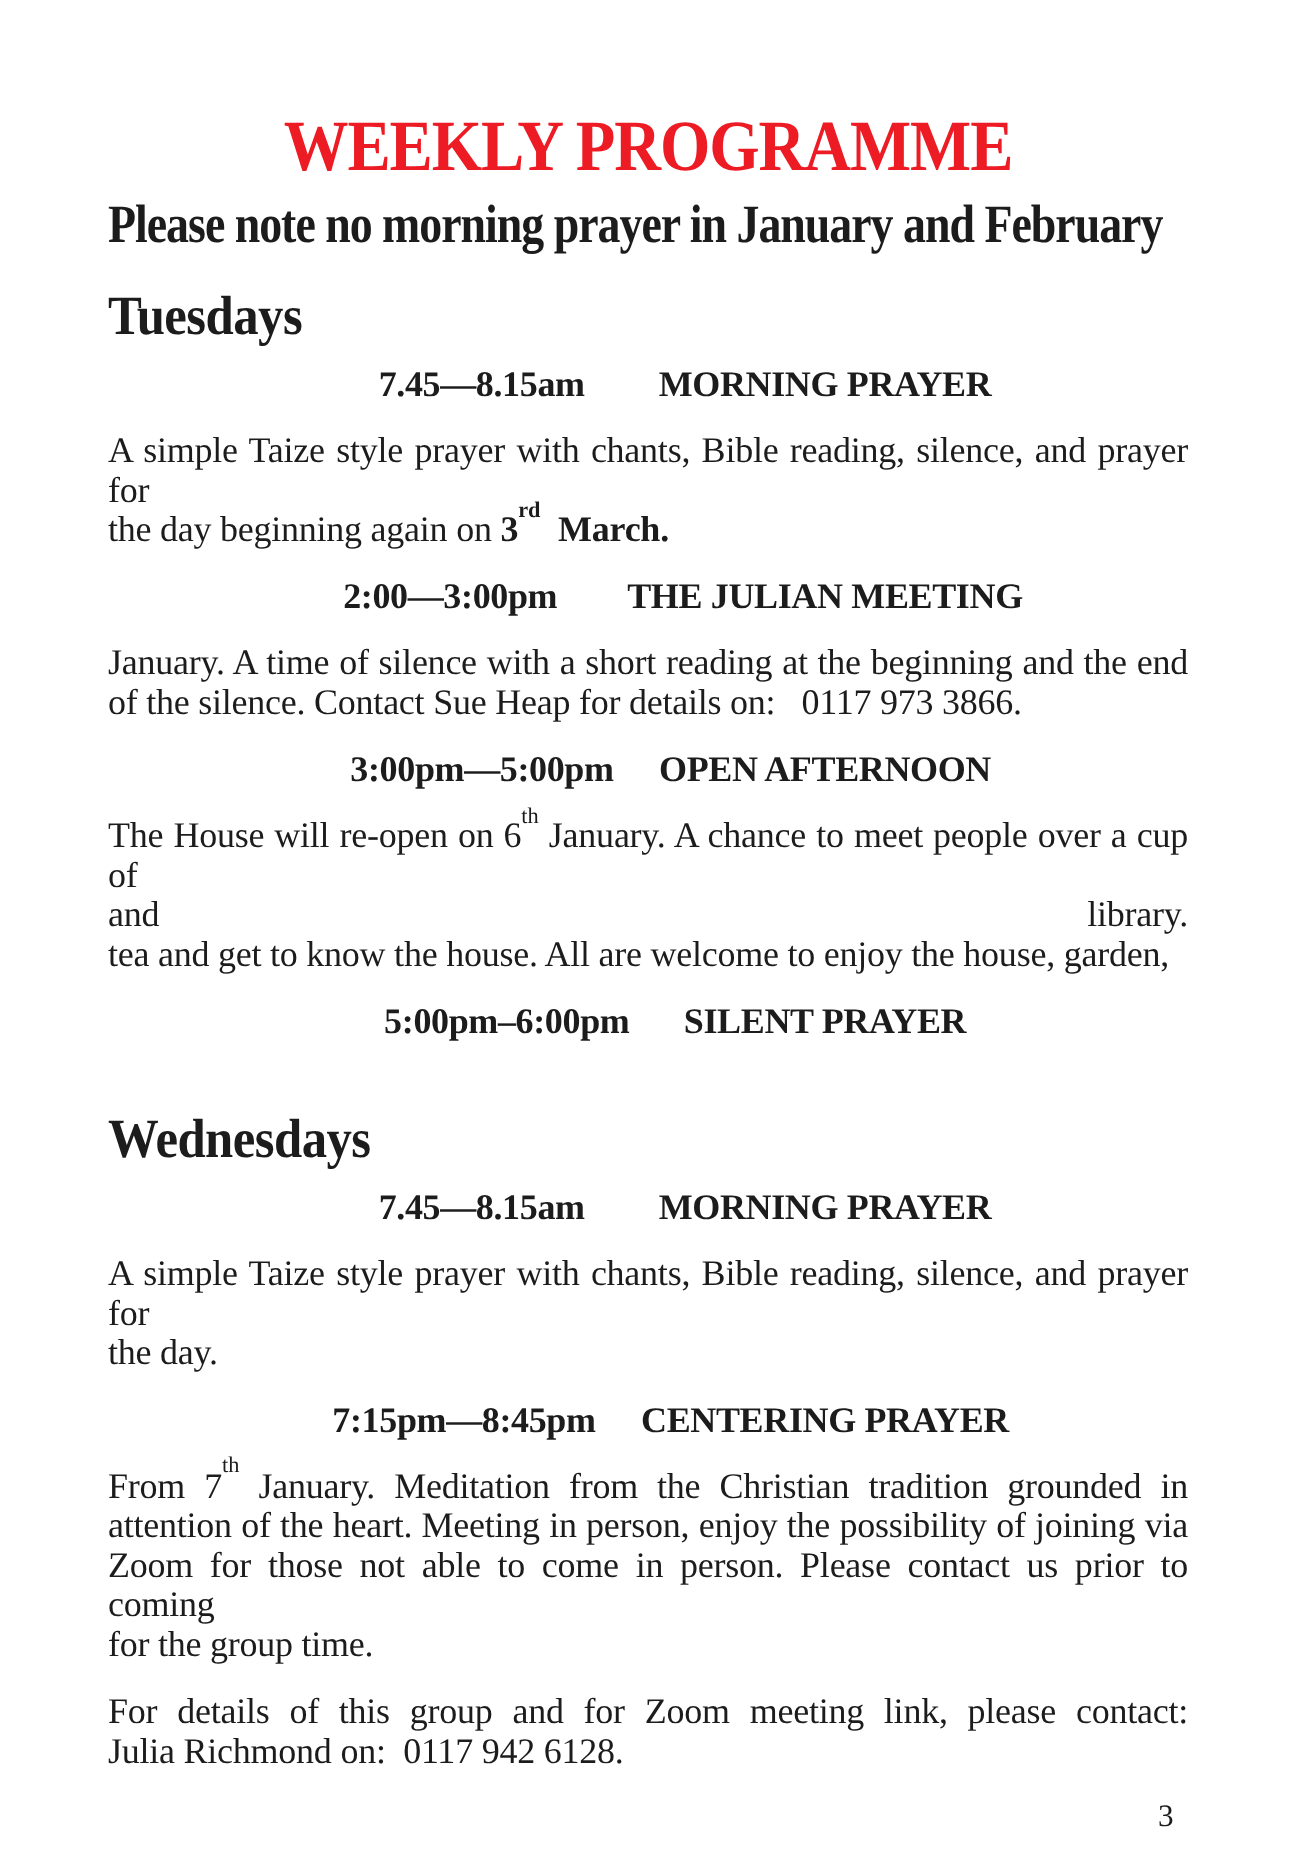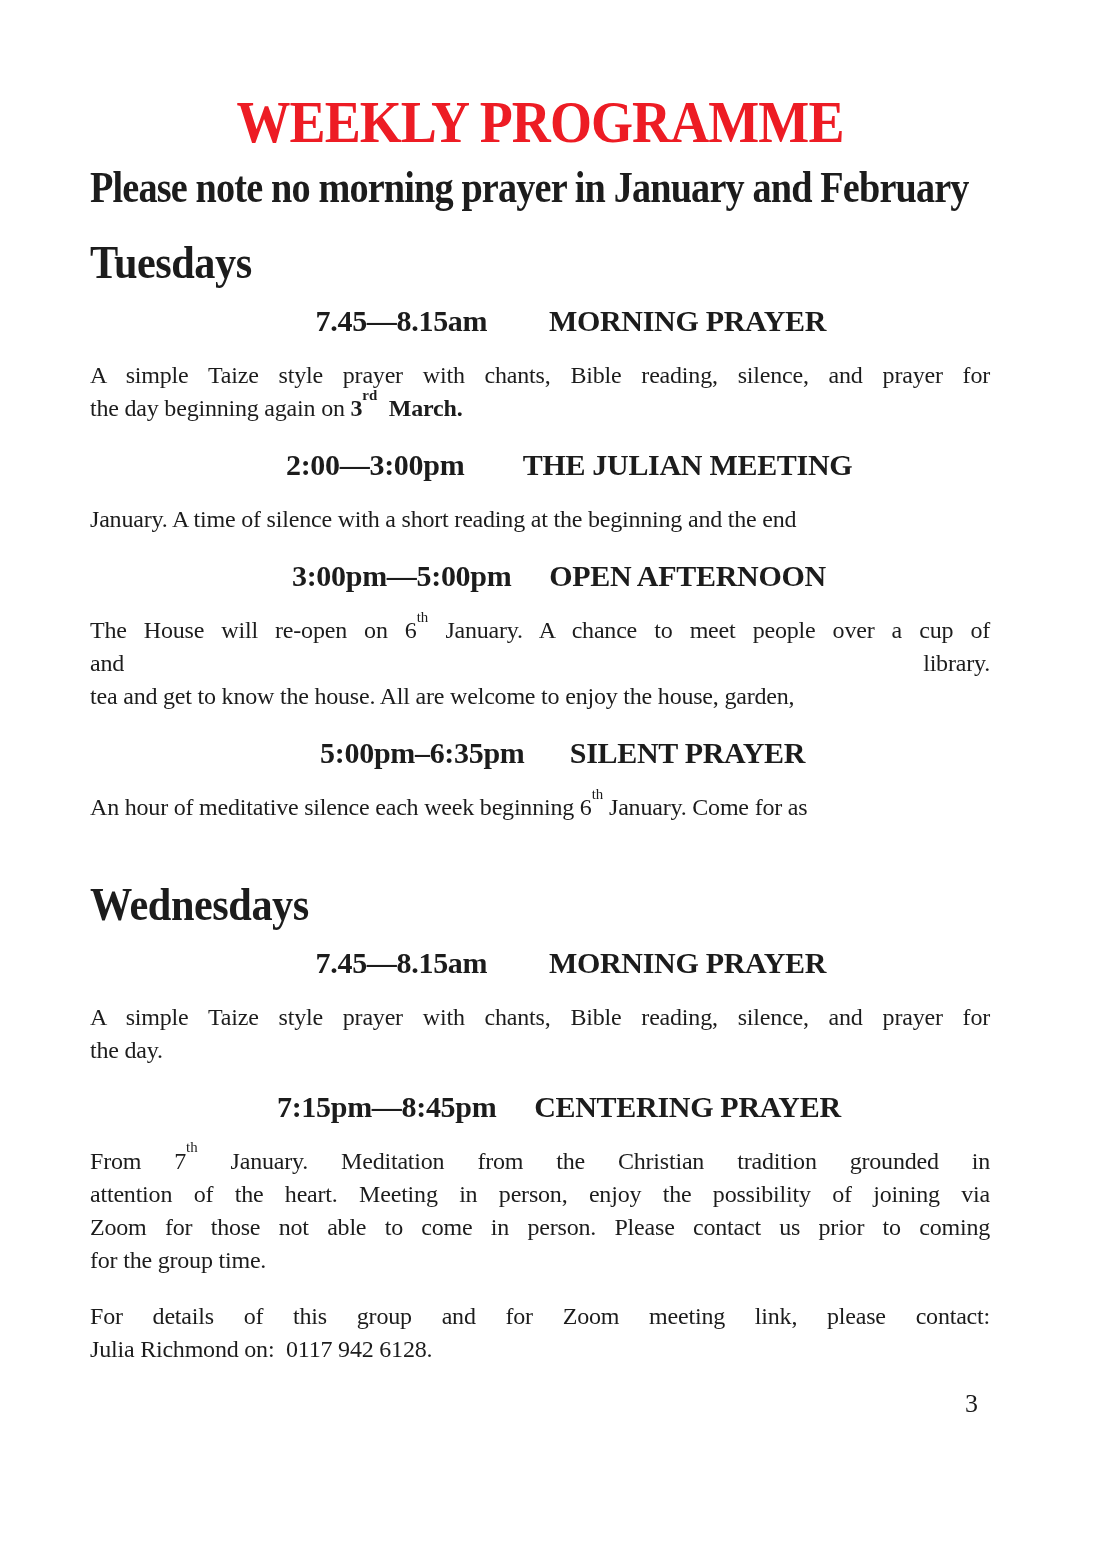--- a/index.html
+++ b/index.html
@@ -62,21 +62,21 @@
     font-weight: bold;
     letter-spacing: -0.3px;
     text-align: center;
   }
   .event-time {
     display: inline-block;
     width: 295px;
   }
   .body-para {
     margin: 0 0 23px 0;
-    font-size: 24px;
+    font-size: 30px;
     line-height: 33px;
     letter-spacing: -0.2px;
   }
   .body-para .line {
     text-align: justify;
     text-align-last: justify;
   }
   .body-para .line:last-child {
     text-align-last: left;
   }
@@ -104,30 +104,30 @@
   <div id="sections">
       <div class="day-heading">Tuesdays</div>
       <div class="event-header"><span class="event-time">7.45—8.15am</span><span class="event-name">MORNING PRAYER</span></div>
       <div class="body-para">
         <div class="line">A simple Taize style prayer with chants, Bible reading, silence, and prayer for</div>
         <div class="line">the day beginning again on <b>3</b><b><sup>rd</sup></b><b>&nbsp; March.</b></div>
       </div>
       <div class="event-header"><span class="event-time">2:00—3:00pm</span><span class="event-name">THE JULIAN MEETING</span></div>
       <div class="body-para">
         <div class="line">January.  A time of silence with a short reading at the beginning and the end</div>
+        <div class="line">of the silence.  Contact Sue Heap for details on: &nbsp; 0117 973 3866.</div>
       </div>
       <div class="event-header"><span class="event-time">3:00pm—5:00pm</span><span class="event-name">OPEN AFTERNOON</span></div>
       <div class="body-para">
         <div class="line">The House will re-open on 6<sup>th</sup> January.  A chance to meet people over a cup of</div>
         <div class="line">and library.</div>
         <div class="line">tea and get to know the house. All are welcome to enjoy the house, garden,</div>
       </div>
-      <div class="event-header"><span class="event-time">5:00pm–6:35pm</span><span class="event-name">SILENT PRAYER</span></div>
+      <div class="event-header"><span class="event-time">5:00pm–6:00pm</span><span class="event-name">SILENT PRAYER</span></div>
       <div class="body-para">
-        <div class="line">An hour of meditative silence each week beginning 6<sup>th</sup> January. Come for as</div>
       </div>
       <div class="day-heading">Wednesdays</div>
       <div class="event-header"><span class="event-time">7.45—8.15am</span><span class="event-name">MORNING PRAYER</span></div>
       <div class="body-para">
         <div class="line">A simple Taize style prayer with chants, Bible reading, silence, and prayer for</div>
         <div class="line">the day.</div>
       </div>
       <div class="event-header"><span class="event-time">7:15pm—8:45pm</span><span class="event-name">CENTERING PRAYER</span></div>
       <div class="body-para">
         <div class="line">From 7<sup>th</sup> January.  Meditation from the Christian tradition grounded in</div>

